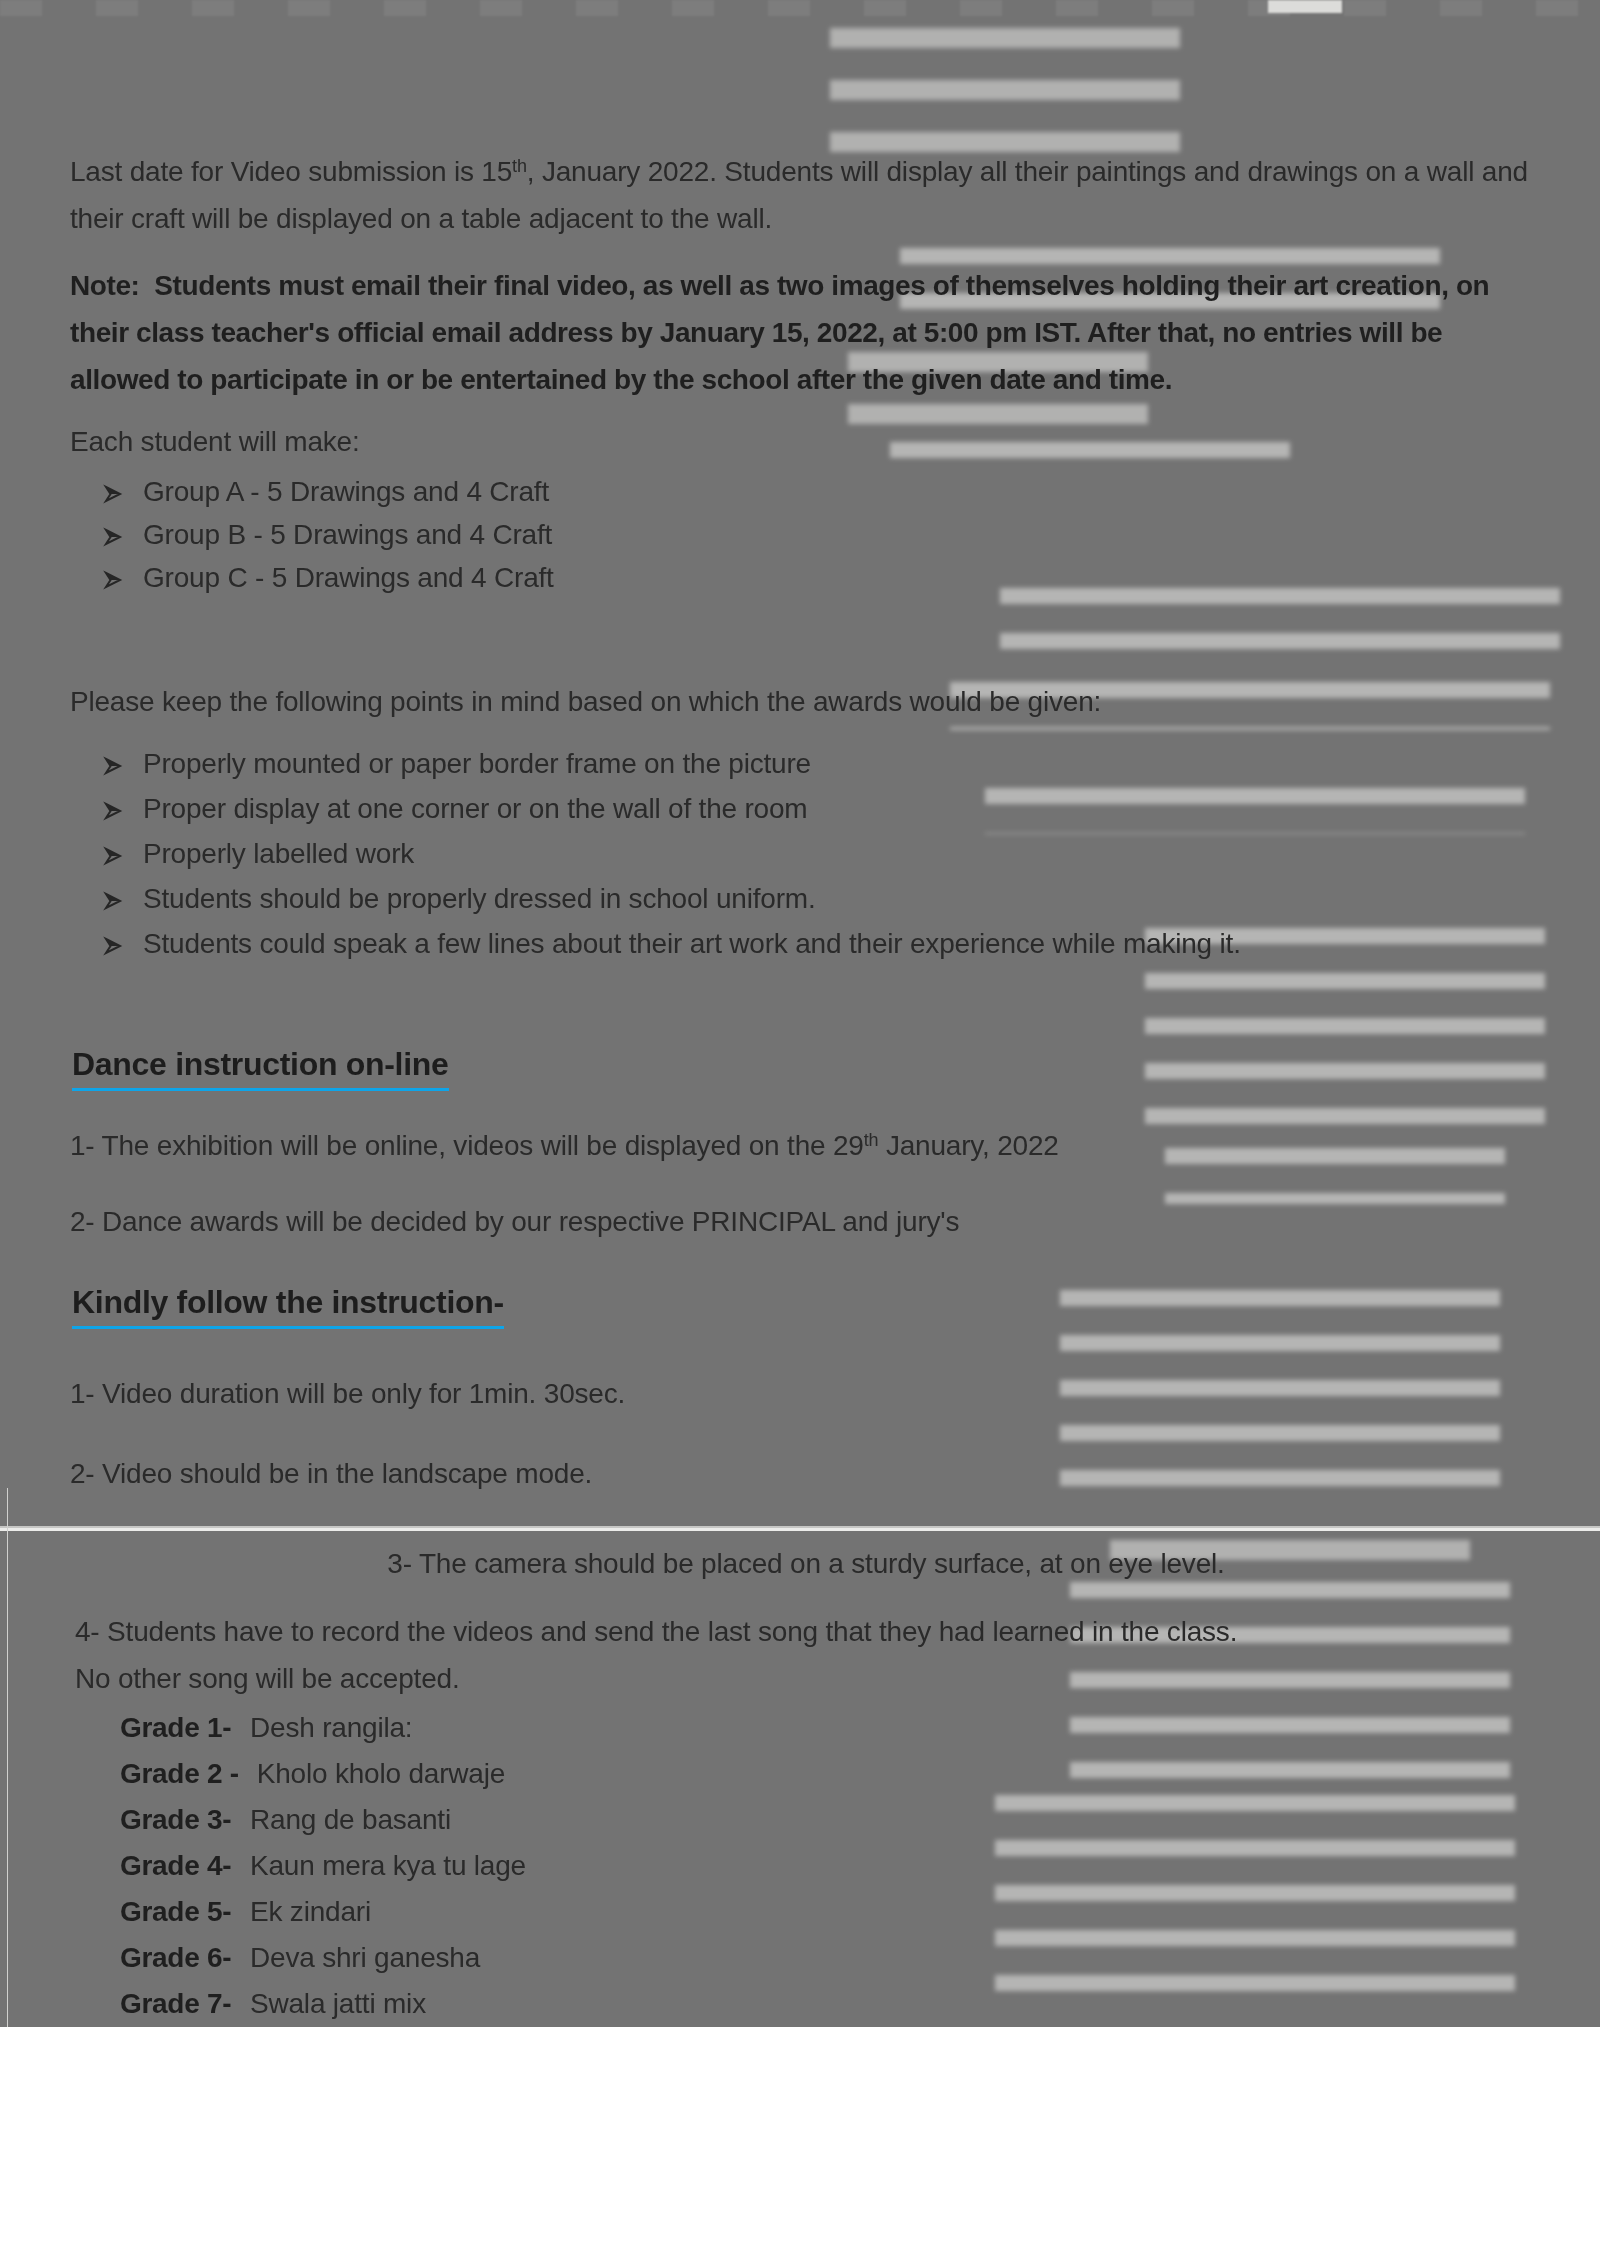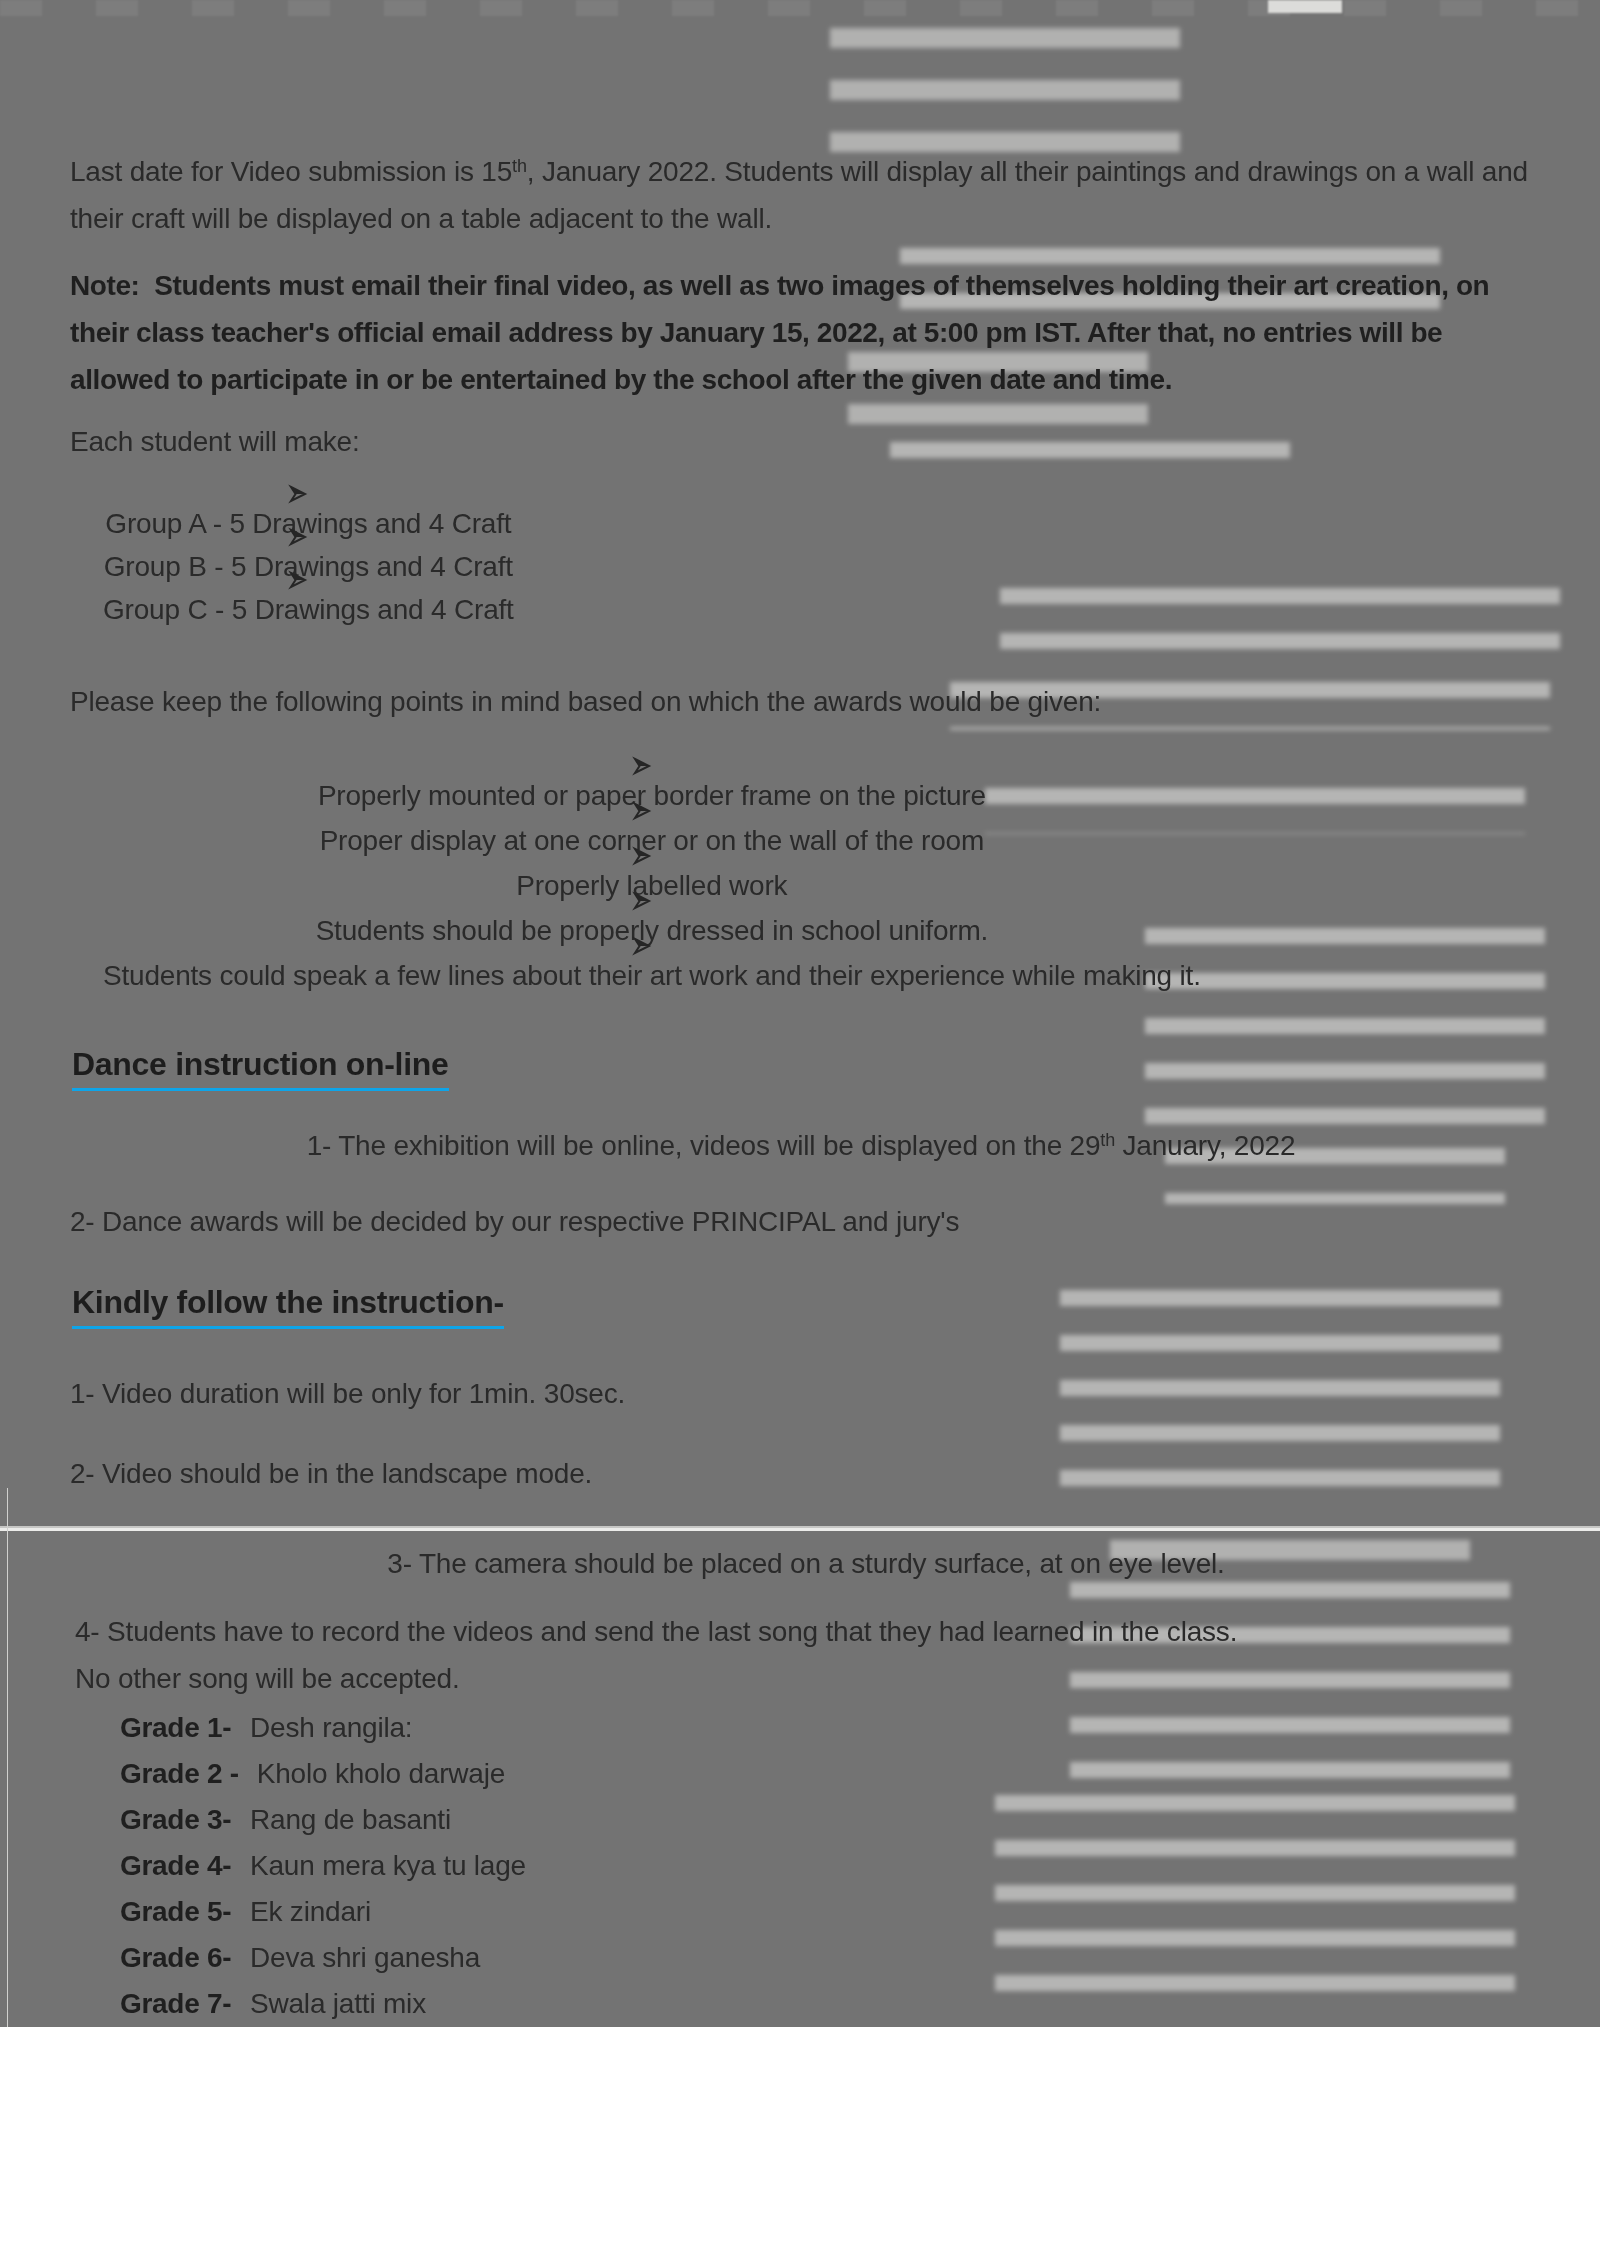--- a/index.html
+++ b/index.html
@@ -15,21 +15,21 @@
   .para {
     font-size:28px; line-height:44px; letter-spacing:-0.2px;
     white-space:pre-wrap; width:1462px;
   }
   .para.bold { font-weight:bold; color:#1f1f1f; line-height:47px; letter-spacing:-0.4px; }
   .sup { font-size:18px; position:relative; top:-9px; }
   .heading {
     font-size:32px; font-weight:bold; color:#1d1d1d; letter-spacing:-0.3px;
     display:inline-block; border-bottom:3px solid #0ea5e9; padding-bottom:5px;
   }
-  .bullet-row { display:flex; align-items:center; height:43px;flex-direction:column; }
+  .bullet-row { display:flex; align-items:flex-start; height:43px; }
   .points .bullet-row { height:45px; }
   .arrow { width:20px; margin-right:20px; padding-top:8px; flex:0 0 auto; }
   .bullet-text { font-size:28px; letter-spacing:-0.2px; white-space:pre; }
   .grade-row { display:flex; height:46px; align-items:flex-start; }
   .grade-label { font-weight:bold; color:#1f1f1f; font-size:28px; flex:0 0 112px; white-space:pre; letter-spacing:-0.3px; }
   .grade-song { font-size:28px; letter-spacing:-0.2px; white-space:pre;margin-left:18px; }
   
   .scan-line { left:0; top:1526px; width:1600px; height:2px; background:#c6c6c4; }
   .scan-line-shadow { left:0; top:1528px; width:1600px; height:3px; background:#ececea; }
   .left-edge-line { left:7px; top:1488px; width:1px; height:775px; background:#d0d0ce; }
@@ -165,21 +165,21 @@
             <path d="M3 3 L17 10 L7.5 10 Z" fill="#262626"></path>
           </svg>
         </span>
         <span class="bullet-text">Students could speak a few lines about their art work and their experience while making it.</span>
       </div>
     </div>
 
   <div class="blk" style="left:72px;top:1046px;">
     <span class="heading">Dance instruction on-line</span>
   </div>
-  <div class="blk para" style="left:70px;top:1124px;text-align:center;"><span>1- The exhibition will be online, videos will be displayed on the 29</span><span class="sup">th</span><span> January, 2022</span></div>
+  <div class="blk para" style="left:70px;top:1124px;"><span>1- The exhibition will be online, videos will be displayed on the 29</span><span class="sup">th</span><span> January, 2022</span></div>
   <div class="blk para" style="left:70px;top:1200px;">2- Dance awards will be decided by our respective PRINCIPAL and jury's</div>
 
   <div class="blk" style="left:72px;top:1284px;">
     <span class="heading">Kindly follow the instruction-</span>
   </div>
   <div class="blk para" style="left:70px;top:1372px;">1- Video duration will be only for 1min. 30sec.</div>
   <div class="blk para" style="left:70px;top:1452px;">2- Video should be in the landscape mode.</div>
 
   <div class="blk scan-line"></div>
   <div class="blk scan-line-shadow"></div>

